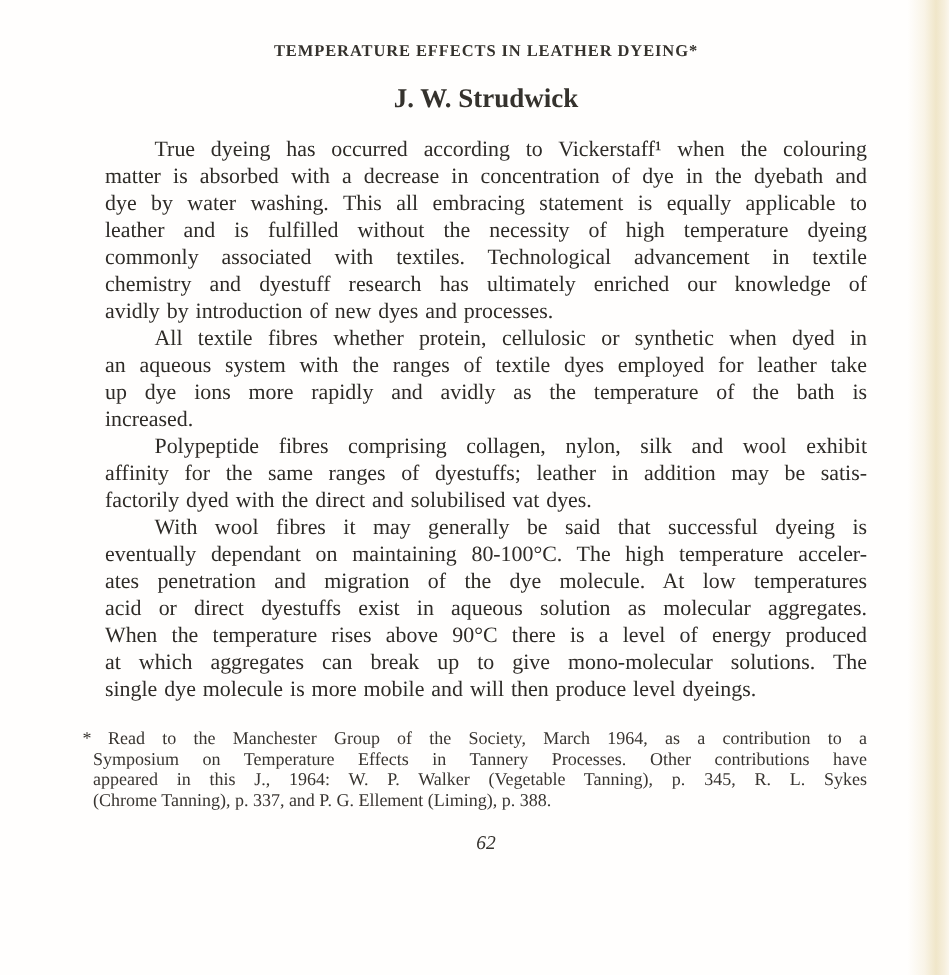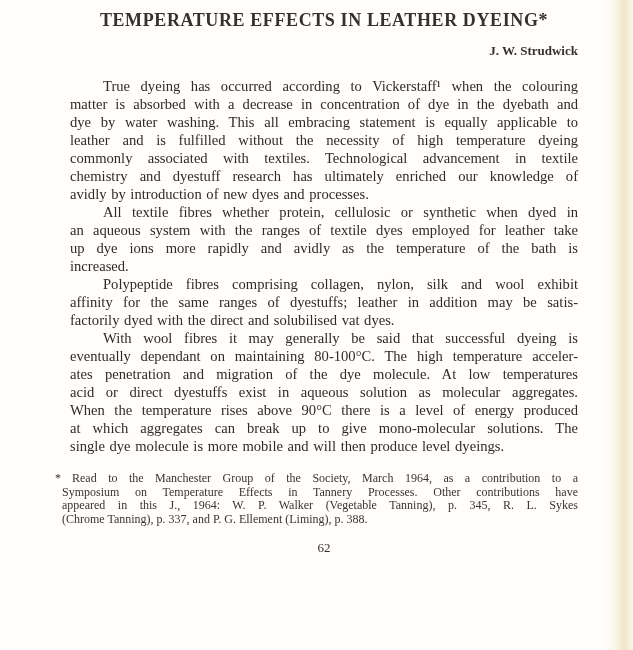--- a/index.html
+++ b/index.html
@@ -30,33 +30,33 @@
       #fbf7ee 100%);
     pointer-events: none;
   }
   .content {
     position: absolute;
     left: 70px;
     top: 0;
     width: 508px;
   }
   .title {
-    margin-top: 12px;
+    margin-top: 26px;
     text-align: center;
     font-weight: bold;
-    font-size: 18px;
+    font-size: 11px;
     line-height: 17px;
     letter-spacing: 0.6px;
     color: #35322d;
   }
   .author {
     margin-top: 14px;
-    text-align: right;
+    text-align: center;
     font-weight: bold;
-    font-size: 13px;
+    font-size: 18px;
     line-height: 16px;
     color: #35322d;
   }
   .body-text {
     margin-top: 18px;
     font-size: 14.6px;
     line-height: 18px;
   }
   .ln {
     text-align: justify;
@@ -84,20 +84,21 @@
     text-align: justify;
     text-align-last: justify;
   }
   .fline.first { text-indent: 10px; }
   .fline.last  { text-align-last: left; }
   .pagenum {
     margin-top: 14px;
     text-align: center;
     font-size: 13px;
     color: #35322d;
+    font-style: italic;
   }
 </style>
 </head>
 <body>
 
 <div class="page">
   <div class="page-edge"></div>
 
   <div class="content">
 

